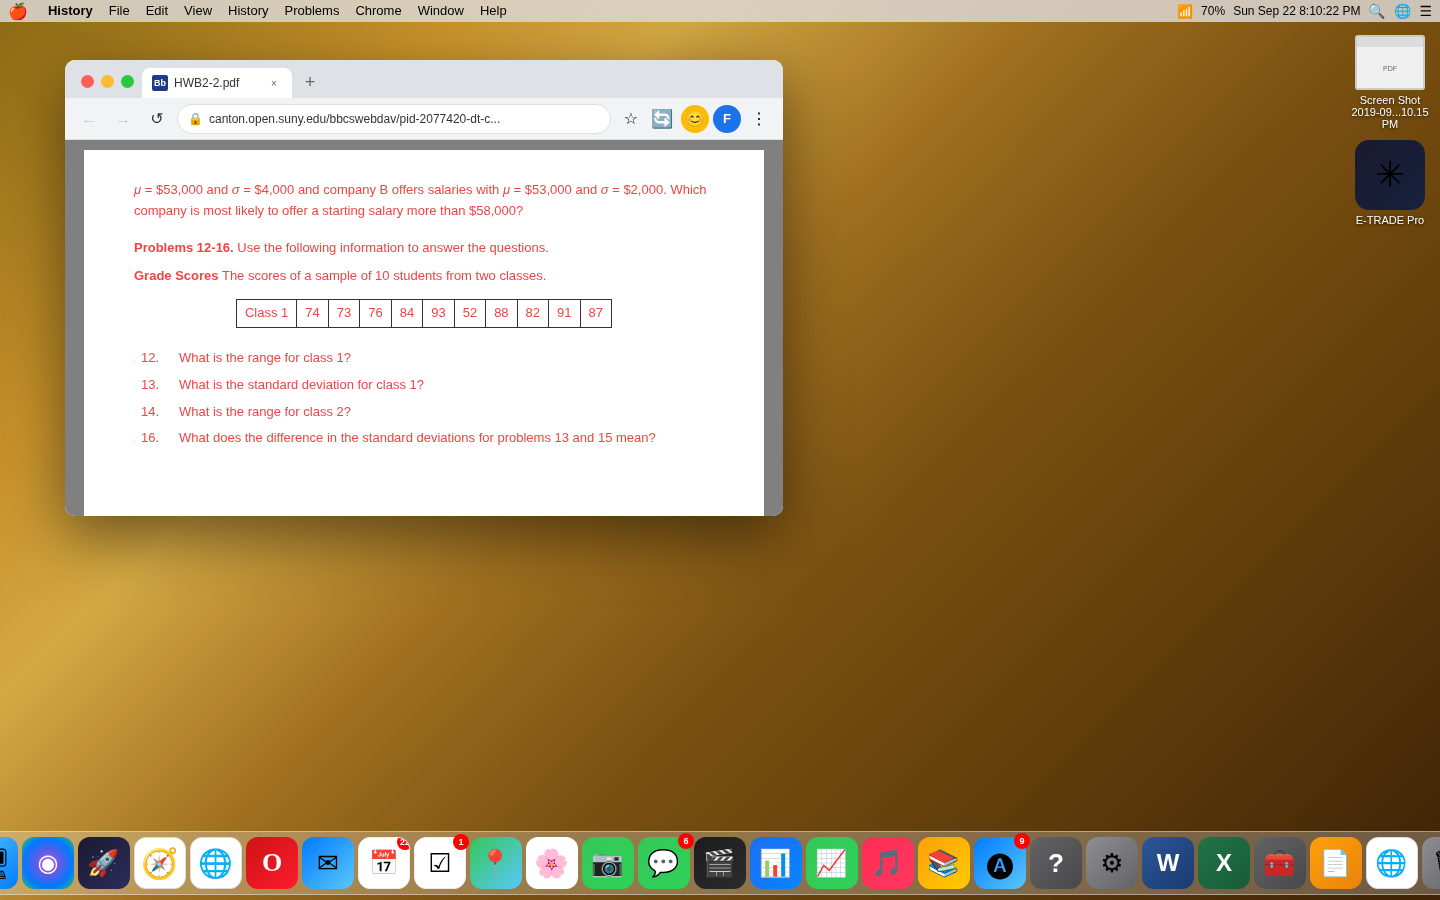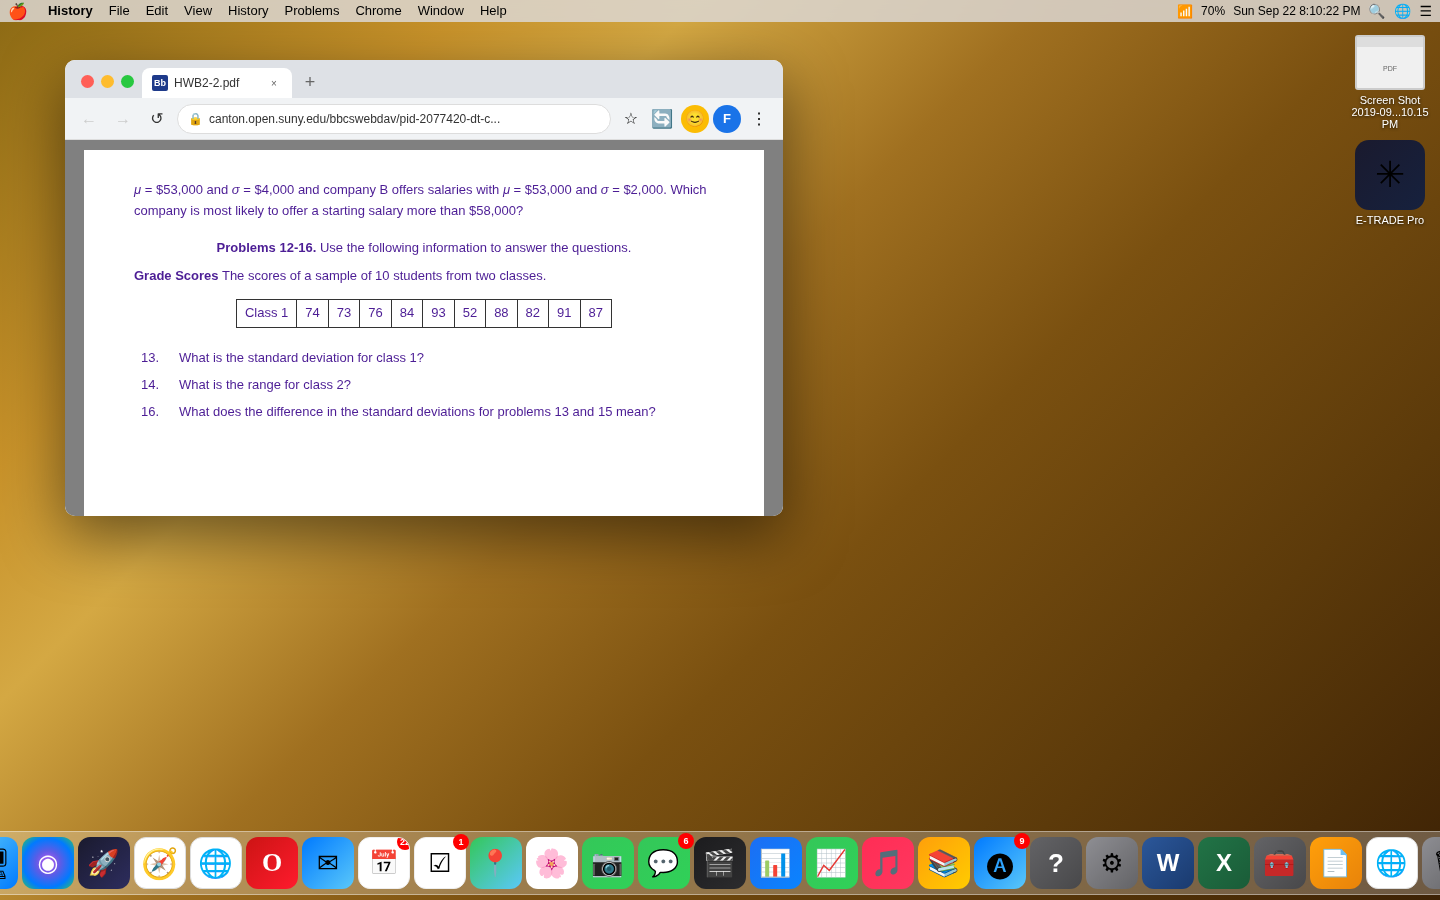--- a/index.html
+++ b/index.html
@@ -373,31 +373,30 @@
       padding: 10px;
     }
 
     .pdf-page {
       background: white;
       width: 680px;
       min-height: 420px;
       padding: 30px 50px;
       font-size: 13px;
       line-height: 1.6;
-      color: #4c1d95;
+      color: #ef4444;
     }
 
     .pdf-intro-text {
       margin-bottom: 16px;
       font-size: 13px;
     }
 
     .pdf-problems-header {
       margin-bottom: 8px;
-      text-align: center;
     }
 
     .pdf-problems-header .bold-label {
       font-weight: bold;
     }
 
     .pdf-grade-scores {
       margin-bottom: 10px;
     }
 
@@ -553,20 +552,24 @@
             <td>88</td>
             <td>82</td>
             <td>91</td>
             <td>87</td>
           </tr>
         </tbody>
           </table>
 
         <div class="questions-list">
           <div class="question-item">
+            <span class="q-num">12.</span>
+            <span>What is the range for class 1?</span>
+          </div>
+          <div class="question-item">
             <span class="q-num">13.</span>
             <span>What is the standard deviation for class 1?</span>
           </div>
           <div class="question-item spaced">
             <span class="q-num">14.</span>
             <span>What is the range for class 2?</span>
           </div>
           <div class="question-item spaced">
             <span class="q-num">16.</span>
             <span>What does the difference in the standard deviations for problems 13 and 15 mean?</span>

